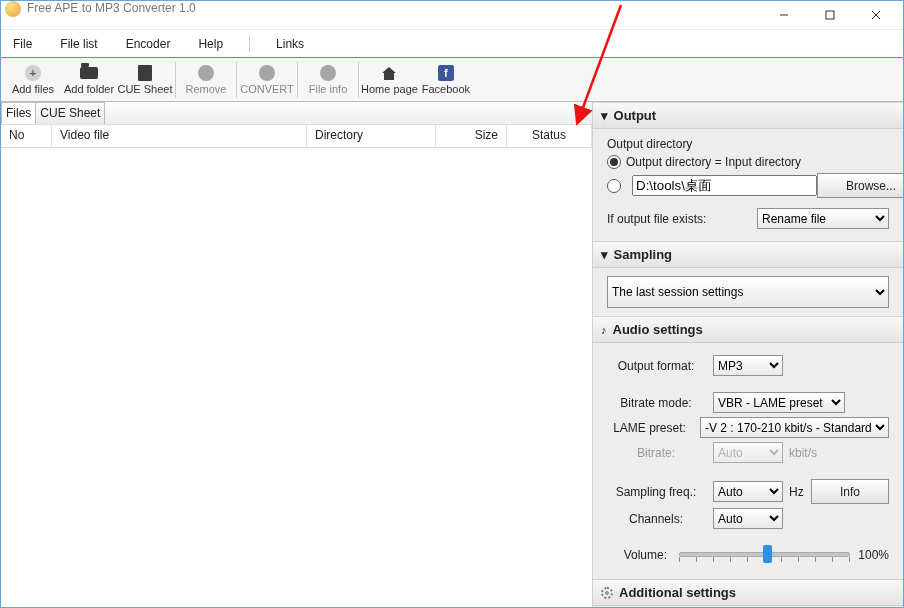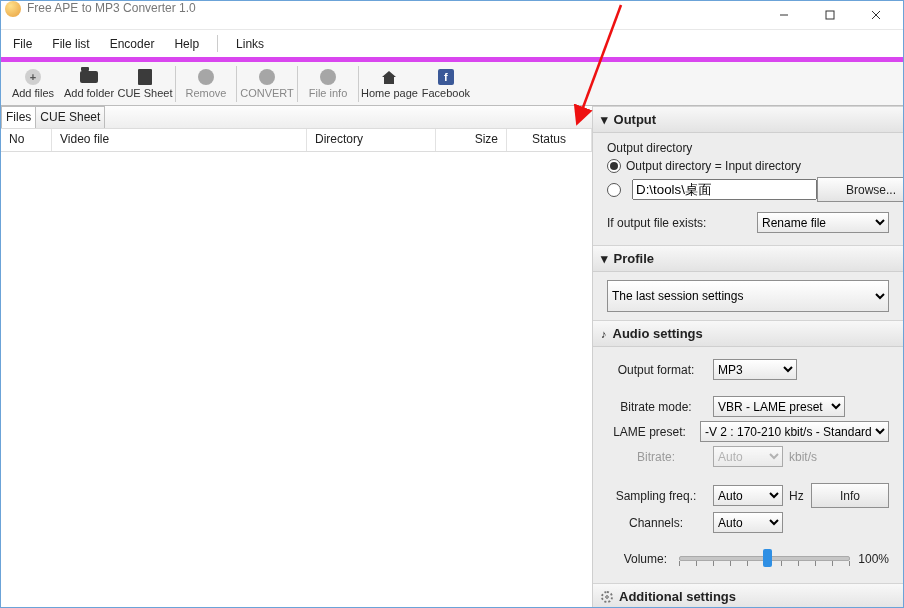--- a/index.html
+++ b/index.html
@@ -3,21 +3,21 @@
 <meta charset="utf-8">
 <style>
 html,body{margin:0;padding:0;font-family:"Segoe UI",Tahoma,sans-serif;font-size:12px;color:#222;background:#fff}
 #app{width:904px;height:608px;position:relative;border:1px solid #6ba3d8;box-sizing:border-box;overflow:hidden}
 .titlebar{height:28px;display:flex;padding:0 4px;background:#fff;border-bottom:1px solid #e8e8e8}
 .titlebar .tb-icon{width:16px;height:16px;border-radius:50%;background:radial-gradient(circle at 35% 30%,#ffe08a,#e8a03f);margin-right:6px}
 .titlebar .tb-title{color:#777;font-size:12px}
 .winbtns{margin-left:auto;display:flex}
 .winbtn{width:46px;height:27px;display:flex;align-items:center;justify-content:center;color:#666}
 .winbtn svg{display:block}
-.menubar{height:27px;display:flex;align-items:center;gap:4px;border-bottom:5px solid #d946ef;padding:0 4px}
+.menubar{height:27px;display:flex;align-items:center;gap:12px;border-bottom:1px solid #d946ef;padding:0 4px}
 .menubar span{padding:3px 8px;cursor:default}
 .menubar .sep{width:1px;height:17px;background:#ccc;margin:0 6px}
 .toolbar{height:43px;display:flex;align-items:center;border-bottom:1px solid #bdbdbd;background:#f6f6f6;padding:0 4px}
 .tbtn{display:flex;flex-direction:column;align-items:center;justify-content:center;min-width:56px;height:42px;font-size:11px;color:#333}
 .tbtn .ticon{width:18px;height:18px;margin-bottom:1px;display:flex;align-items:center;justify-content:center}
 .tbtn.disabled{color:#888}
 .tbtn.disabled .shape{background:#a6a6a6!important}
 .tsep{width:1px;height:36px;background:#ccc;margin:0 2px}
 .shape{width:16px;height:16px;border-radius:50%}
 .body{display:flex;height:calc(100% - 28px - 27px - 43px)}
@@ -183,34 +183,34 @@
           <span class="btn">Browse...</span>
         </div>
         <div class="row" style="margin-top:10px;justify-content:space-between">
           <label>If output file exists:</label>
           <select class="sel" style="width:132px"><option>Rename file</option></select>
         </div>
       </div>
 
       <div class="section-hdr">
         <span class="chev">▾</span>
-        <span>Profile</span>
+        <span>Sampling</span>
       </div>
       <div class="pad">
         <select class="sel" style="width:100%;height:32px"><option>The last session settings</option></select>
       </div>
 
       <div class="section-hdr">
         <span class="note-icon">♪</span>
         <span>Audio settings</span>
       </div>
       <div class="pad">
         <div class="row">
             <span class="lbl-right">Output format:</span>
-          <select class="sel" style="width:84px"><option>MP3</option></select>
+          <select class="sel" style="width:70px"><option>MP3</option></select>
           </div>
         <div class="row" style="margin-top:16px">
             <span class="lbl-right">Bitrate mode:</span>
           <select class="sel" style="width:132px"><option>VBR - LAME preset</option></select>
           </div>
         <div class="row">
             <span class="lbl-right">LAME preset:</span>
           <select class="sel" style="width:190px"><option>-V 2 : 170-210 kbit/s - Standard</option></select>
           </div>
         <div class="row">

